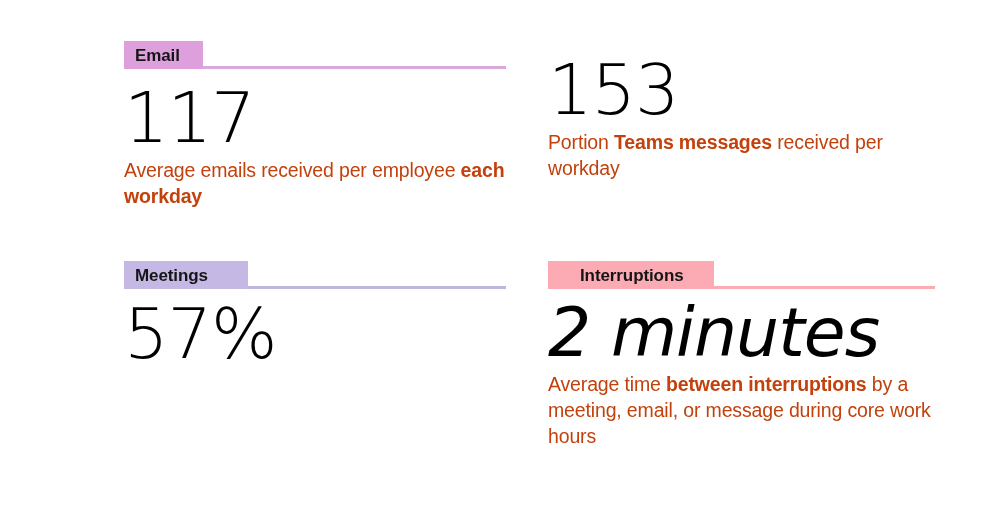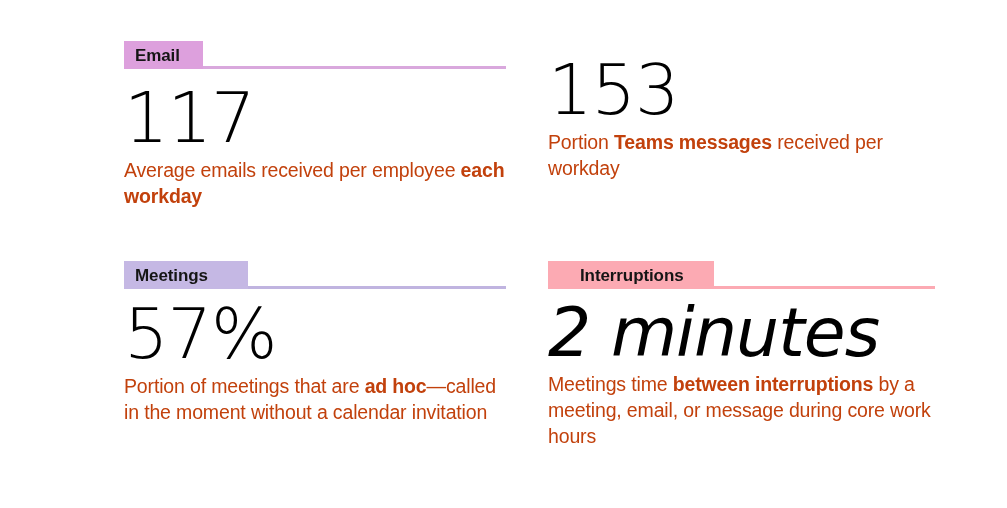--- a/index.html
+++ b/index.html
@@ -132,33 +132,30 @@
   <div class="panel" id="panel-meetings">
     <div class="panel-head">
       <div class="rule" style="background: rgb(192, 180, 224); width: 382px;"></div>
       <div class="chip" style="background: rgb(197, 184, 228); width: 124px;">
         <span>Meetings</span>
       </div>
     </div>
     <div class="num-row">
       <div class="stat-number big">57%</div>
     </div>
-    <div class="desc-row">
-      <div class="stat-desc"><span>Portion of meetings that are </span><b>ad hoc</b><span>—called in the moment without a calendar invitation</span></div>
-    </div>
   </div>
 
   <div class="panel" id="panel-interruptions">
     <div class="panel-head">
       <div class="rule" style="background: rgb(252, 170, 179); width: 387px;"></div>
       <div class="chip" style="background: rgb(252, 170, 179); width: 166px; padding-left: 32px;">
         <span>Interruptions</span>
       </div>
     </div>
     <div class="num-row">
       <div class="stat-number wide">2 minutes</div>
     </div>
     <div class="desc-row">
-      <div class="stat-desc"><span>Meetings time </span><b>between interruptions</b><span> by a meeting, email, or message during core work hours</span></div>
+      <div class="stat-desc"><span>Average time </span><b>between interruptions</b><span> by a meeting, email, or message during core work hours</span></div>
     </div>
   </div>
 
 </div>
 
 </body></html>

